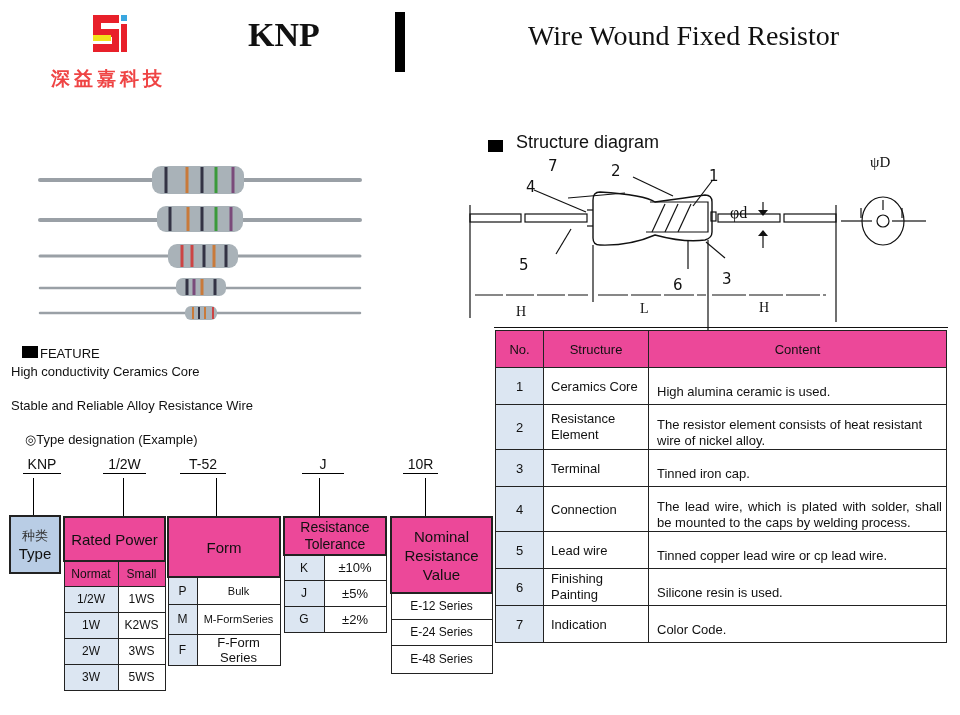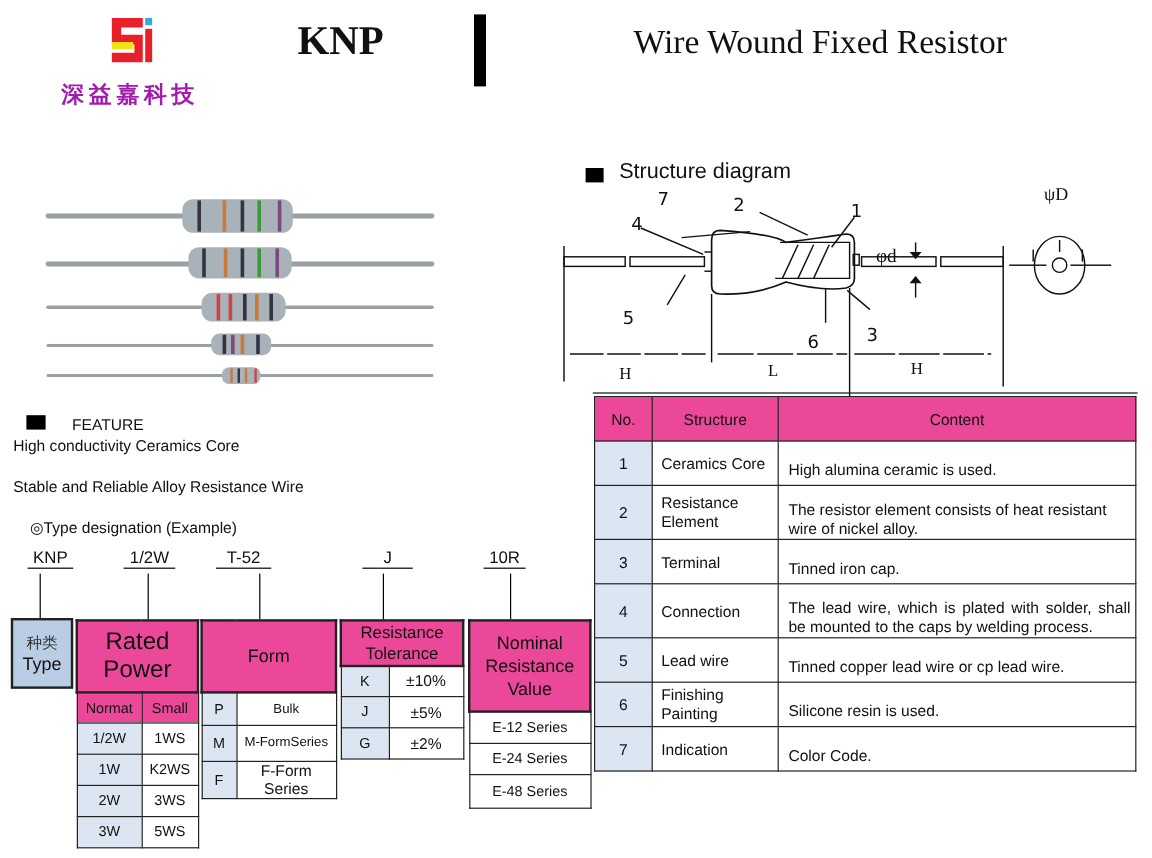--- a/index.html
+++ b/index.html
@@ -3,36 +3,36 @@
 <meta charset="utf-8">
 <style>
   * { box-sizing: border-box; margin: 0; padding: 0; }
   html, body { width: 960px; height: 715px; background: #ffffff; overflow: hidden; }
   body { position: relative; font-family: "Liberation Sans", sans-serif; color: #111; }
 
   .abs { position: absolute; }
 
   
   .logo-mark { left: 93px; top: 15px; width: 33px; width: 34px; height: 37px; }
-  .logo-text { left: 51px; top: 66px; font-size: 19px; font-weight: bold; color: #a21caf; letter-spacing: 4px; font-family: "DejaVu Sans", sans-serif; }
+  .logo-text { left: 51px; top: 66px; font-size: 19px; font-weight: bold; color: #ef4444; letter-spacing: 4px; font-family: "DejaVu Sans", sans-serif; }
   .model { left: 248px; top: 16px; font-family: "Liberation Serif", serif; font-weight: bold; font-size: 34px; }
   .vbar { left: 395px; top: 12px; width: 10px; height: 60px; background: #000; }
   .title { left: 528px; top: 20px; font-family: "Liberation Serif", serif; font-size: 28px; }
 
   
   .photo { left: 30px; top: 150px; width: 340px; height: 185px; }
 
   
   .sd-sq { left: 488px; top: 140px; width: 15px; height: 12px; background: #000; }
   .sd-title { left: 516px; top: 132px; font-size: 18px; }
   .diagram { left: 460px; top: 150px; width: 500px; height: 180px; }
 
   
   .feat-sq { left: 22px; top: 346px; width: 16px; height: 12px; background: #000; }
-  .feat-title { left: 60px; top: 346px; font-size: 13px; }
+  .feat-title { left: 40px; top: 346px; font-size: 13px; }
   .feat-line { left: 11px; font-size: 13px; text-align: center; }
   .td-title { left: 25px; top: 432px; font-size: 13px; }
 
   .code { font-size: 14px; top: 456px; border-bottom: 1px solid #000; text-align: center; height: 18px; line-height: 16px; }
   .vline { width: 1px; background: #000; }
 
   
   table { border-collapse: collapse; }
   .box { border: 2px solid #222; background: #b9cde5; }
   .hdr { background: #ec4899; }
@@ -198,21 +198,21 @@
 <div class="abs vline" style="left:425px;top:478px;height:38px"></div>
 
 <div class="abs box type-box">
   <span class="cn">种类</span>
   <span>Type</span>
 </div>
 
 <table class="abs power">
   <tbody>
       <tr>
-        <td colspan="2" class="hdr" style="height:60px;font-size:20px;border-width:2px">Rated Power</td>
+        <td colspan="2" class="hdr" style="height:44px;font-size:15px;border-width:2px">Rated Power</td>
       </tr>
   <tr style="height:25px">
         <td class="hdr">Normat</td>
         <td class="hdr">Small</td>
       </tr>
   <tr style="height:26px">
         <td class="lt">1/2W</td>
         <td class="wh">1WS</td>
       </tr>
   <tr style="height:26px">

